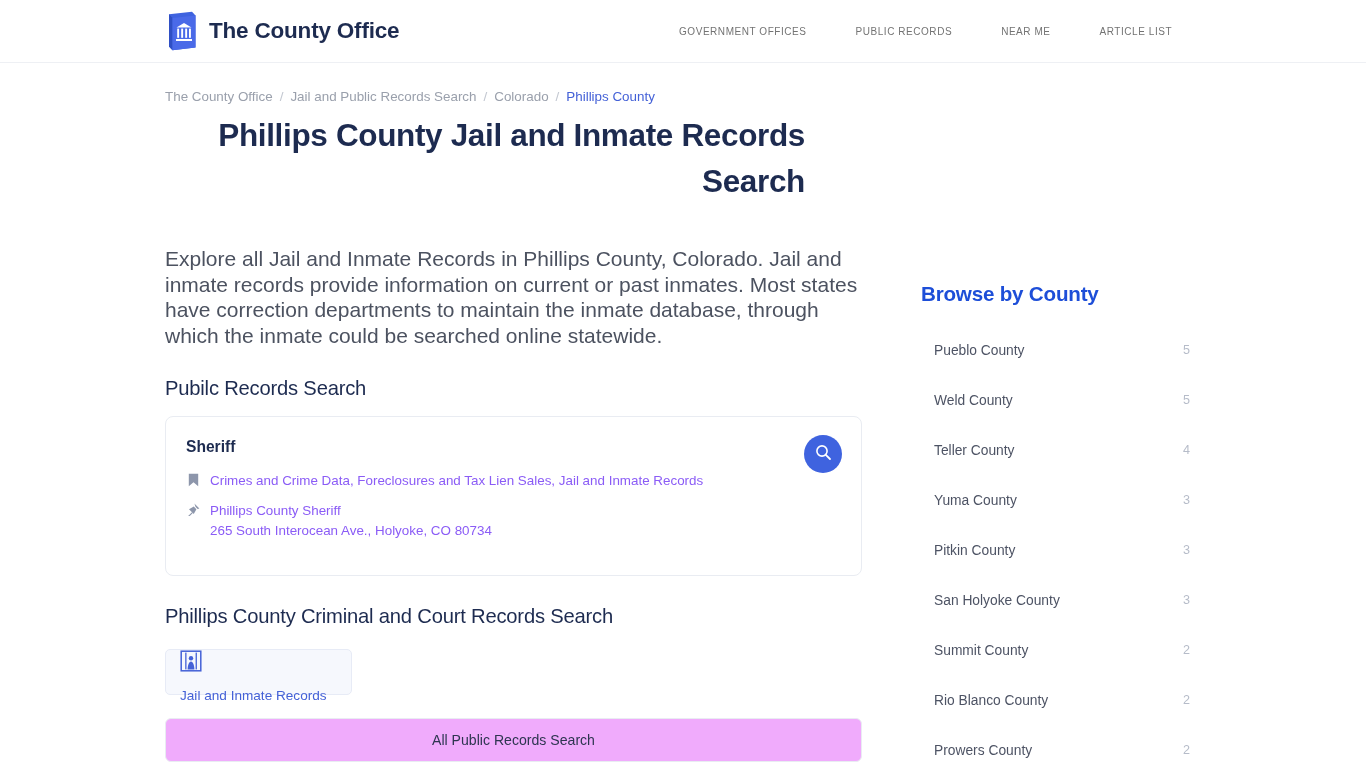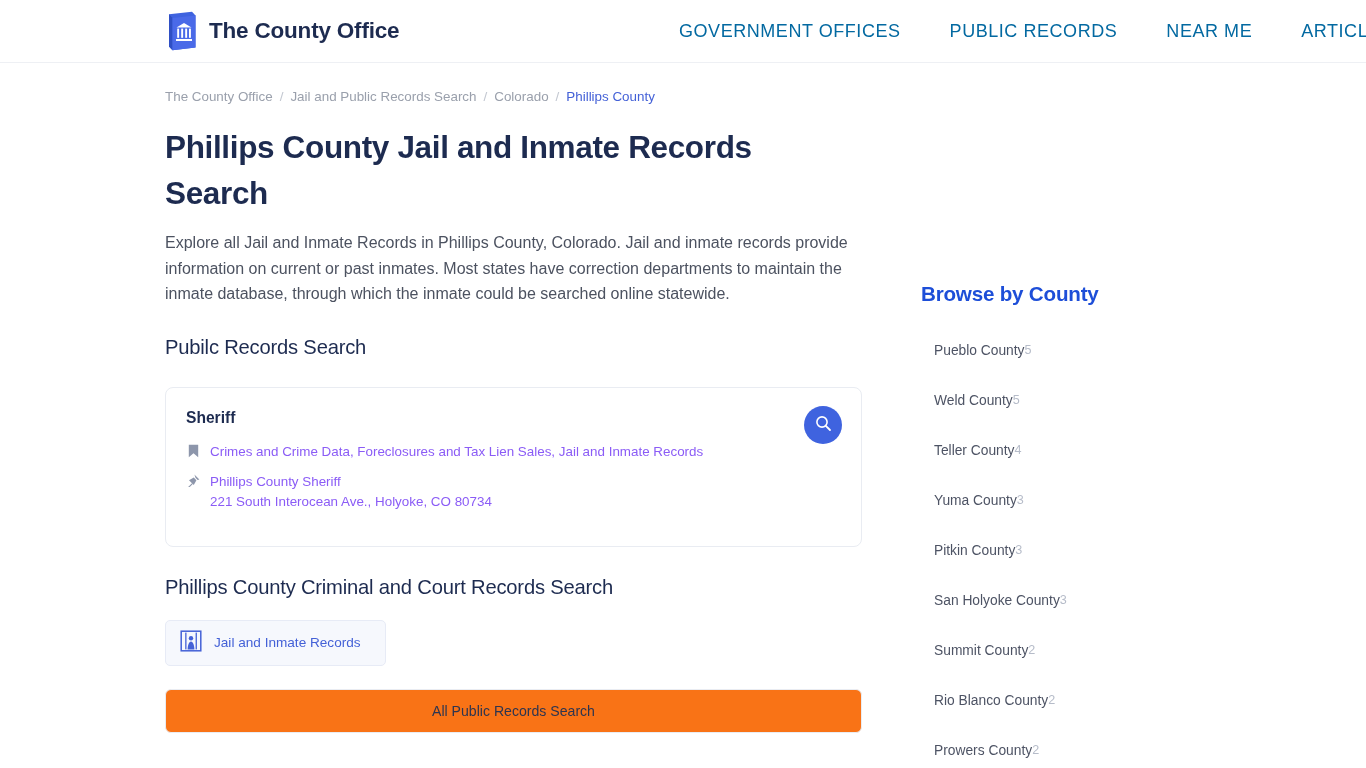--- a/index.html
+++ b/index.html
@@ -46,23 +46,23 @@
   .main-nav {
     position: absolute;
     left: 679px;
     top: 0;
     height: 63px;
     display: flex;
     align-items: center;
     gap: 49px;
   }
   .nav-link {
-    font-size: 18px;
+    font-size: 10px;
     letter-spacing: 0.55px;
-    color: #0369a1;
+    color: #737373;
     text-decoration: none;
     white-space: nowrap;
     cursor: pointer;
   }
 
   
   .page {
     width: 1366px;
     padding-left: 165px;
     padding-right: 165px;
@@ -85,46 +85,47 @@
   .crumb {
     color: #9aa0ac;
     text-decoration: none;
     cursor: pointer;
   }
   .crumb.current { color: #4461d7; cursor: default; }
   .crumb-sep { color: #c2c7d0; margin: 0 7px; }
 
   
   h1.page-title {
-    margin-top: 20px;
+    margin-top: 8px;
     font-size: 31.5px;
     line-height: 46px;
     font-weight: 700;
     color: #1d2b50;
     letter-spacing: -0.35px;
     max-width: 640px;
+    text-align: right;
   }
   .intro {
-    margin-top: 14px;
-    font-size: 16px;
+    margin-top: 42px;
+    font-size: 21px;
     line-height: 25.6px;
     color: #4c5260;
     max-width: 706px;
   }
   h2.section-title {
     margin-top: 29px;
     font-size: 20.2px;
     font-weight: 400;
     color: #1d2b50;
     letter-spacing: -0.2px;
   }
 
   
   .record-card {
-    margin-top: 28px;
+    margin-top: 16px;
     width: 697px;
     border: 1px solid #e9ecf2;
     border-radius: 8px;
     background: #ffffff;
     padding: 21px 24px 24px 20px;
     position: relative;
   }
   .record-title {
     font-size: 15.6px;
     font-weight: 700;
@@ -164,44 +165,44 @@
     display: flex;
     align-items: center;
     justify-content: center;
     cursor: pointer;
   }
 
   
   .chip-row { margin-top: 21px; display: flex; gap: 12px; flex-wrap: wrap; }
   .chip {
     display: inline-flex;
-    align-items: center;
     gap: 12px;
     height: 46px;
     padding: 0 24px 0 14px;
     background: #f6f8fd;
     border: 1px solid #e7ebf6;
     border-radius: 5px;
     text-decoration: none;
     cursor: pointer;
+    flex-direction: column;
   }
   .chip-label {
     font-size: 13.6px;
     color: #4461d7;
     white-space: nowrap;
   }
 
   
   .wide-btn {
     margin-top: 23px;
     width: 697px;
     height: 44px;
     border: 1px solid #e9ecf2;
     border-radius: 6px;
-    background: #f97316;
+    background: #f0abfc;
     display: flex;
     align-items: center;
     justify-content: center;
     font-size: 14.1px;
     color: #2d3550;
     font-family: "Liberation Sans", sans-serif;
     cursor: pointer;
   }
 
   
@@ -209,20 +210,21 @@
   h2.side-title {
     font-size: 20.6px;
     font-weight: 700;
     color: #1d4ed8;
     letter-spacing: -0.2px;
     margin-bottom: 19px;
   }
   .county-item {
     display: flex;
     align-items: center;
+    justify-content: space-between;
     height: 50px;
     padding: 0 11px 0 13px;
     text-decoration: none;
     cursor: pointer;
   }
   .county-name {
     font-size: 13.8px;
     color: #4d5364;
     white-space: nowrap;
   }
@@ -299,21 +301,21 @@
           <svg width="13" height="13" viewBox="0 0 13 13" xmlns="http://www.w3.org/2000/svg">
             <g fill="#8d96ab">
               <path d="M7.4 0.6 L12.4 5.6 L10.6 6.0 L8.6 4.0 Z"></path>
               <path d="M2.0 6.2 L6.8 3.6 L9.4 6.2 L6.8 11.0 Z"></path>
               <rect x="0.2" y="11.0" width="6.4" height="1.1" transform="rotate(-45 3.4 11.6)"></rect>
             </g>
           </svg>
         </span>
         <span class="row-text">
           <span class="line">Phillips County Sheriff</span>
-          <span class="line">221 South Interocean Ave., Holyoke, CO 80734</span>
+          <span class="line">265 South Interocean Ave., Holyoke, CO 80734</span>
         </span>
       </div>
 
       <button class="search-fab">
         <span>
           <svg width="17" height="17" viewBox="0 0 17 17" xmlns="http://www.w3.org/2000/svg">
             <circle cx="7" cy="7" r="5.1" fill="none" stroke="#ffffff" stroke-width="1.6"></circle>
             <line x1="10.8" y1="10.8" x2="15" y2="15" stroke="#ffffff" stroke-width="1.8" stroke-linecap="round"></line>
           </svg>
         </span>

